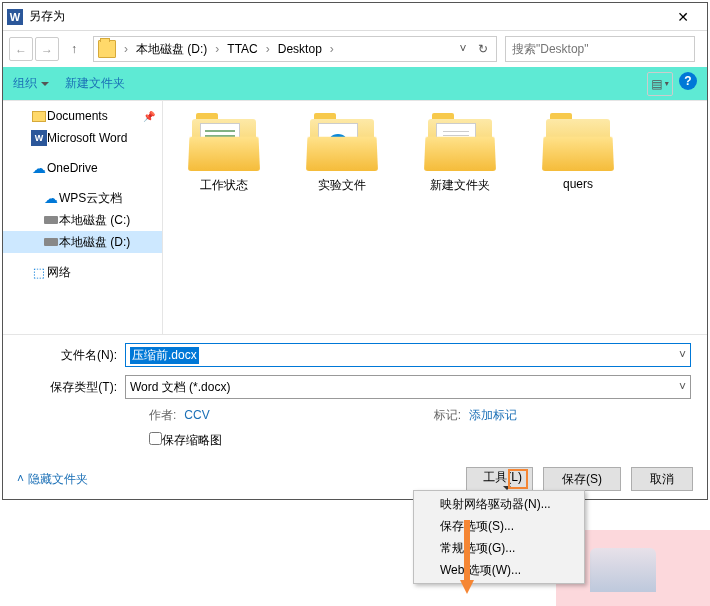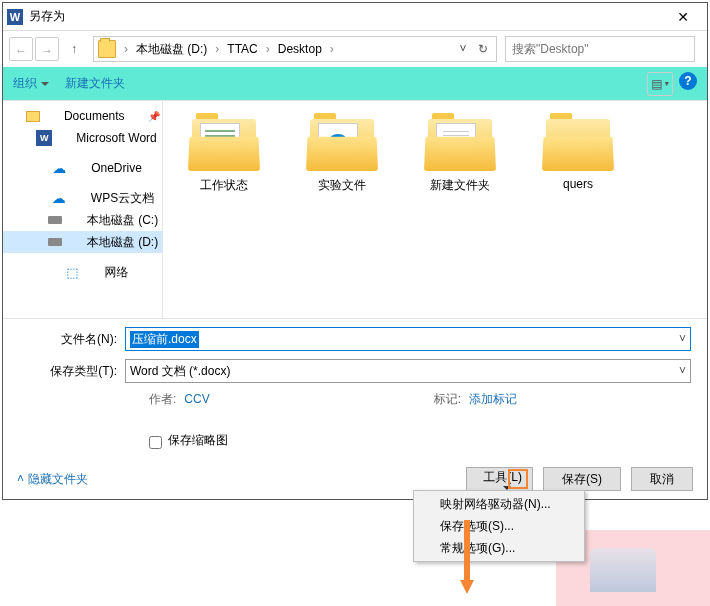--- a/index.html
+++ b/index.html
@@ -29,21 +29,21 @@
 .toolbar { height: 34px; display: flex; align-items: center; padding: 0 10px; background: #5eead4; border-bottom: 1px solid #e5e5e5; }
 .toolbar .left { display: flex; gap: 16px; }
 .toolbar .tb-btn { color: #1a6fb6; cursor: pointer; position: relative; }
 .toolbar .tb-btn .caret { border-left: 4px solid transparent; border-right: 4px solid transparent; border-top: 4px solid #555; display: inline-block; margin-left: 4px; vertical-align: middle; }
 .toolbar .right { margin-left: auto; display: flex; gap: 6px; }
 .tb-icon { width: 26px; height: 24px; border: 1px solid #ccc; border-radius: 2px; display: flex; align-items: center; justify-content: center; color: #555; cursor: pointer; }
 .tb-help { background: #0078d7; color: #fff; border-radius: 50%; width: 18px; height: 18px; border: none; font-weight: bold; padding-top: 1px; }
 
 .body { flex: 1; display: flex; min-height: 0; }
 .sidebar { width: 160px; border-right: 1px solid #e5e5e5; overflow-y: auto; padding-top: 4px; }
-.tree-item { height: 22px; display: flex; align-items: center; padding-left: 8px; gap: 24px; cursor: pointer; justify-content: center; }
+.tree-item { height: 22px; display: flex; align-items: center; padding-left: 8px; gap: 0; cursor: pointer; }
 .tree-item.indent { padding-left: 28px; }
 .tree-item.indent2 { padding-left: 40px; }
 .tree-item.selected { background: #cde8ff; }
 .tree-sep { height: 8px; }
 .ti-icon { width: 16px; height: 16px; display: flex; align-items: center; justify-content: center; font-size: 10px; }
 .ic-folder { background: #ffd96a; border: 1px solid #d6a93a; width: 14px; height: 11px; position: relative; }
 .ic-word { background: #2b579a; color: #fff; font-weight: bold; font-size: 9px; }
 .ic-cloud { color: #0078d7; font-size: 14px; }
 .ic-pc { width: 14px; height: 10px; border: 1px solid #555; position: relative; }
 .ic-pc::after { content: ""; position: absolute; bottom: -3px; left: 3px; width: 6px; height: 2px; background: #555; }
@@ -67,21 +67,21 @@
 .bottom { padding: 8px 16px 10px 16px; border-top: 1px solid #e5e5e5; }
 .row { display: flex; align-items: center; margin-bottom: 8px; }
 .row .lab { width: 106px; text-align: right; padding-right: 8px; }
 .row .field { flex: 1; height: 24px; border: 1px solid #999; display: flex; align-items: center; padding: 0 4px; }
 .row .field.focus { border: 1px solid #0078d7; }
 .row .field.focus .val { background: #0078d7; color: #fff; padding: 0 2px; }
 .row .field .drop { margin-left: auto; color: #555; }
 .meta { display: flex; gap: 200px; padding-left: 106px; margin-top: 4px; }
 .meta .mlab { color: #666; margin-right: 8px; margin-left: 24px; }
 .meta .mval { color: #1a6fb6; cursor: pointer; }
-.chk { display: flex; align-items: flex-end; gap: 6px; padding-left: 130px; margin-top: 24px; }
+.chk { display: flex; align-items: flex-start; padding-left: 130px; margin-top: 8px; }
 .chk input { width: 13px; height: 13px; }
 
 .footer { height: 40px; display: flex; align-items: center; padding: 0 14px; gap: 10px; }
 .footer .hide { color: #1a6fb6; cursor: pointer; display: flex; align-items: center; gap: 4px; }
 .footer .sp { flex: 1; }
 .btn { height: 24px; border: 1px solid #adadad; background: #e1e1e1; padding: 0 18px; cursor: pointer; display: flex; align-items: center; justify-content: center; flex-direction: column; }
 .btn.tools { padding: 0 10px 0 16px; position: relative; }
 .btn.tools .dcaret { border-left: 4px solid transparent; border-right: 4px solid transparent; border-top: 4px solid #333; display: inline-block; margin-left: 8px; }
 .hl-box { position: absolute; right: 4px; top: 1px; width: 20px; height: 20px; border: 2px solid #f58634; pointer-events: none; }
 
@@ -267,18 +267,19 @@
 
 </div>
 
 <div class="deco1"></div>
 <div class="deco2"></div>
 
 <div class="menu" id="menu">
     <div class="mi">映射网络驱动器(N)...</div>
     <div class="mi">保存选项(S)...</div>
     <div class="mi">常规选项(G)...</div>
+    <div class="mi">Web 选项(W)...</div>
   </div>
 
 <div class="pointer">
   <div class="shaft"></div>
     <div class="head"></div>
 </div>
 
 </body></html>

